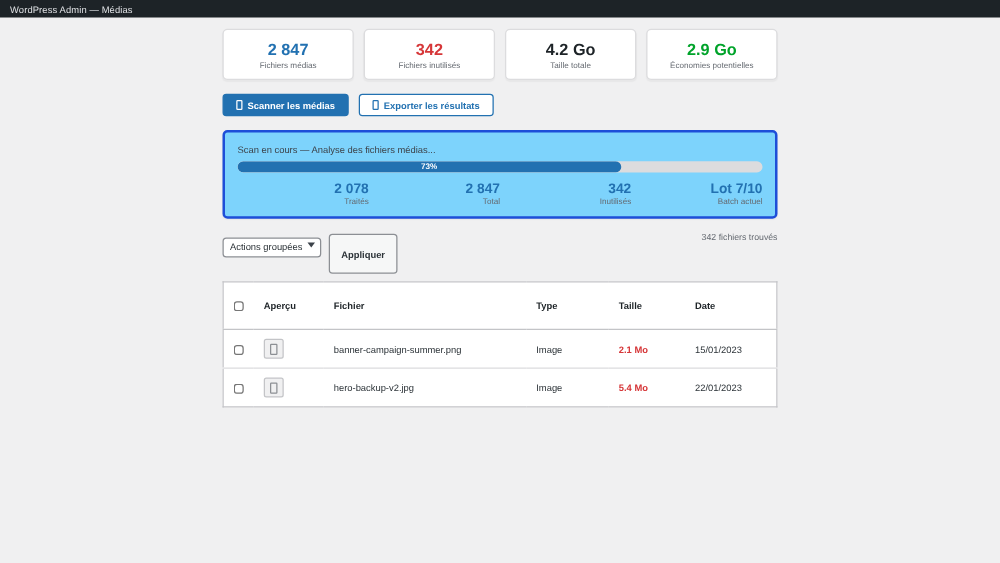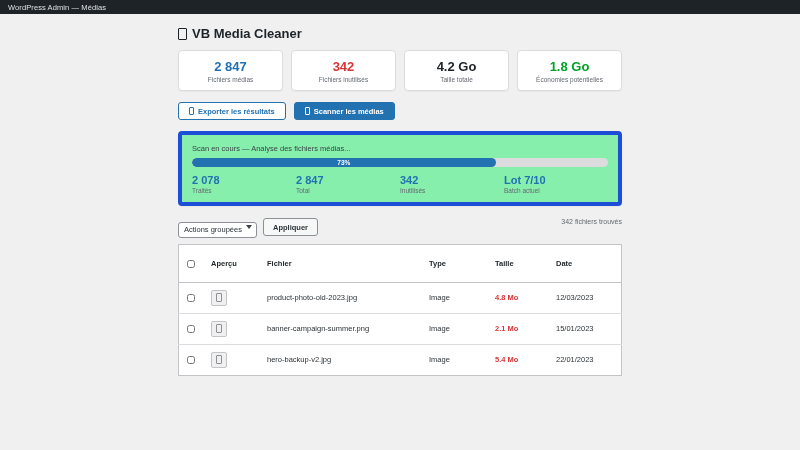--- a/index.html
+++ b/index.html
@@ -40,53 +40,53 @@
   .btn {
     display: inline-flex; align-items: center; gap: 4px;
     font-size: 7.5px; font-weight: 700; border-radius: 3px;
     padding: 0 10px; height: 18px; cursor: pointer;
     font-family: inherit;
   }
   .btn-primary { background: #2271b1; border: 1px solid #2271b1; color: #fff; }
   .btn-secondary { background: #fff; border: 1px solid #2271b1; color: #2271b1; }
   
   .panel {
-    margin-top: 11px; background: #86efac; border: 4px solid #1d4ed8; border-radius: 4px;
+    margin-top: 11px; background: #7dd3fc; border: 2px solid #1d4ed8; border-radius: 4px;
     padding: 9px 10px 8px 10px; box-shadow: 0 1px 1px rgba(0,0,0,.04);
   }
   .scan-label { font-size: 7.5px; color: #3c434a; }
   .track {
     margin-top: 5px; height: 9px; background: #dcdcde; border-radius: 5px; overflow: hidden;
   }
   .fill {
     height: 100%; background: #2271b1; border-radius: 5px;
     display: flex; align-items: center; justify-content: center;
     color: #fff; font-size: 6.5px; font-weight: 700;
   }
   .pstats { display: flex; margin-top: 7px; }
-  .pstat { flex: 1; text-align: left; }
+  .pstat { flex: 1; text-align: right; }
   .pstat .num { font-size: 11px; font-weight: 700; color: #2271b1; }
   .pstat .lbl { font-size: 6.5px; color: #646970; margin-top: 1px; }
   
   .bulk-row { display: flex; align-items: flex-start; gap: 6px; margin-top: 12px; }
   .bulk-select {
     font-family: inherit; font-size: 7.5px; color: #2c3338;
     height: 16px; padding: 0 14px 0 5px; background: #fff;
     border: 1px solid #8c8f94; border-radius: 3px;
     -webkit-appearance: none; appearance: none;
   }
   .select-wrap { position: relative; display: inline-block; }
   .select-wrap::after {
     content: ""; position: absolute; right: 5px; top: 6.5px;
     border-left: 3px solid transparent; border-right: 3px solid transparent;
     border-top: 4px solid #3c434a; pointer-events: none;
   }
   .btn-apply {
     font-family: inherit; font-size: 7.5px; font-weight: 700; color: #2c3338;
-    height: 18px; padding: 0 9px; background: #f6f7f7;
+    height: 32px; padding: 0 9px; background: #f6f7f7;
     border: 1px solid #8c8f94; border-radius: 3px; cursor: pointer;
   }
   .found { margin-left: auto; font-size: 7px; color: #646970; }
   
   table.media {
     width: 100%; margin-top: 6px; background: #fff;
     border: 1px solid #c3c4c7; border-collapse: collapse;
     font-size: 7.5px; color: #2c3338;
   }
   table.media th {
@@ -106,52 +106,48 @@
 </style>
 </head>
 <body>
 
 <div class="adminbar">
   <span>WordPress Admin — Médias</span>
 </div>
 
 <div class="wrap">
 
-  <h1 class="page-title">
-    <span class="tofu tofu-lg"></span>
-    <span>VB Media Cleaner</span>
-  </h1>
 
   <div class="cards">
     <div class="card">
       <div class="num" style="color: rgb(34, 113, 177);">2 847</div>
       <div class="lbl">Fichiers médias</div>
     </div>
     <div class="card">
       <div class="num" style="color: rgb(214, 54, 56);">342</div>
       <div class="lbl">Fichiers inutilisés</div>
     </div>
     <div class="card">
       <div class="num" style="color: rgb(29, 35, 39);">4.2 Go</div>
       <div class="lbl">Taille totale</div>
     </div>
     <div class="card">
-      <div class="num" style="color: rgb(0, 163, 42);">1.8 Go</div>
+      <div class="num" style="color: rgb(0, 163, 42);">2.9 Go</div>
       <div class="lbl">Économies potentielles</div>
     </div>
   </div>
 
   <div class="btn-row">
+    <button class="btn btn-primary">
+      <span class="tofu tofu-sm"></span>
+      <span>Scanner les médias</span>
+    </button>
     <button class="btn btn-secondary">
       <span class="tofu tofu-sm"></span>
       <span>Exporter les résultats</span>
-    </button>
-    <button class="btn btn-primary">
-      <span class="tofu tofu-sm"></span>
-      <span>Scanner les médias</span>
     </button>
   </div>
 
   <div class="panel">
     <div class="scan-label">Scan en cours — Analyse des fichiers médias...</div>
     <div class="track">
       <div class="fill" style="width: 73%;">
         <span>73%</span>
       </div>
     </div>
@@ -192,32 +188,20 @@
           <input type="checkbox" class="row-cb" style="">
         </th>
         <th class="col-prev">Aperçu</th>
         <th class="col-file">Fichier</th>
         <th class="col-type">Type</th>
         <th class="col-size">Taille</th>
         <th>Date</th>
       </tr>
     </thead>
     <tbody>
-      <tr>
-        <td><input type="checkbox" class="row-cb" style=""></td>
-        <td>
-            <span class="thumb">
-              <span class="tofu tofu-thumb"></span>
-            </span>
-          </td>
-        <td>product-photo-old-2023.jpg</td>
-        <td>Image</td>
-        <td class="size-cell">4.8 Mo</td>
-        <td>12/03/2023</td>
-      </tr>
       <tr>
         <td><input type="checkbox" class="row-cb" style=""></td>
         <td>
             <span class="thumb">
               <span class="tofu tofu-thumb"></span>
             </span>
           </td>
         <td>banner-campaign-summer.png</td>
         <td>Image</td>
         <td class="size-cell">2.1 Mo</td>

